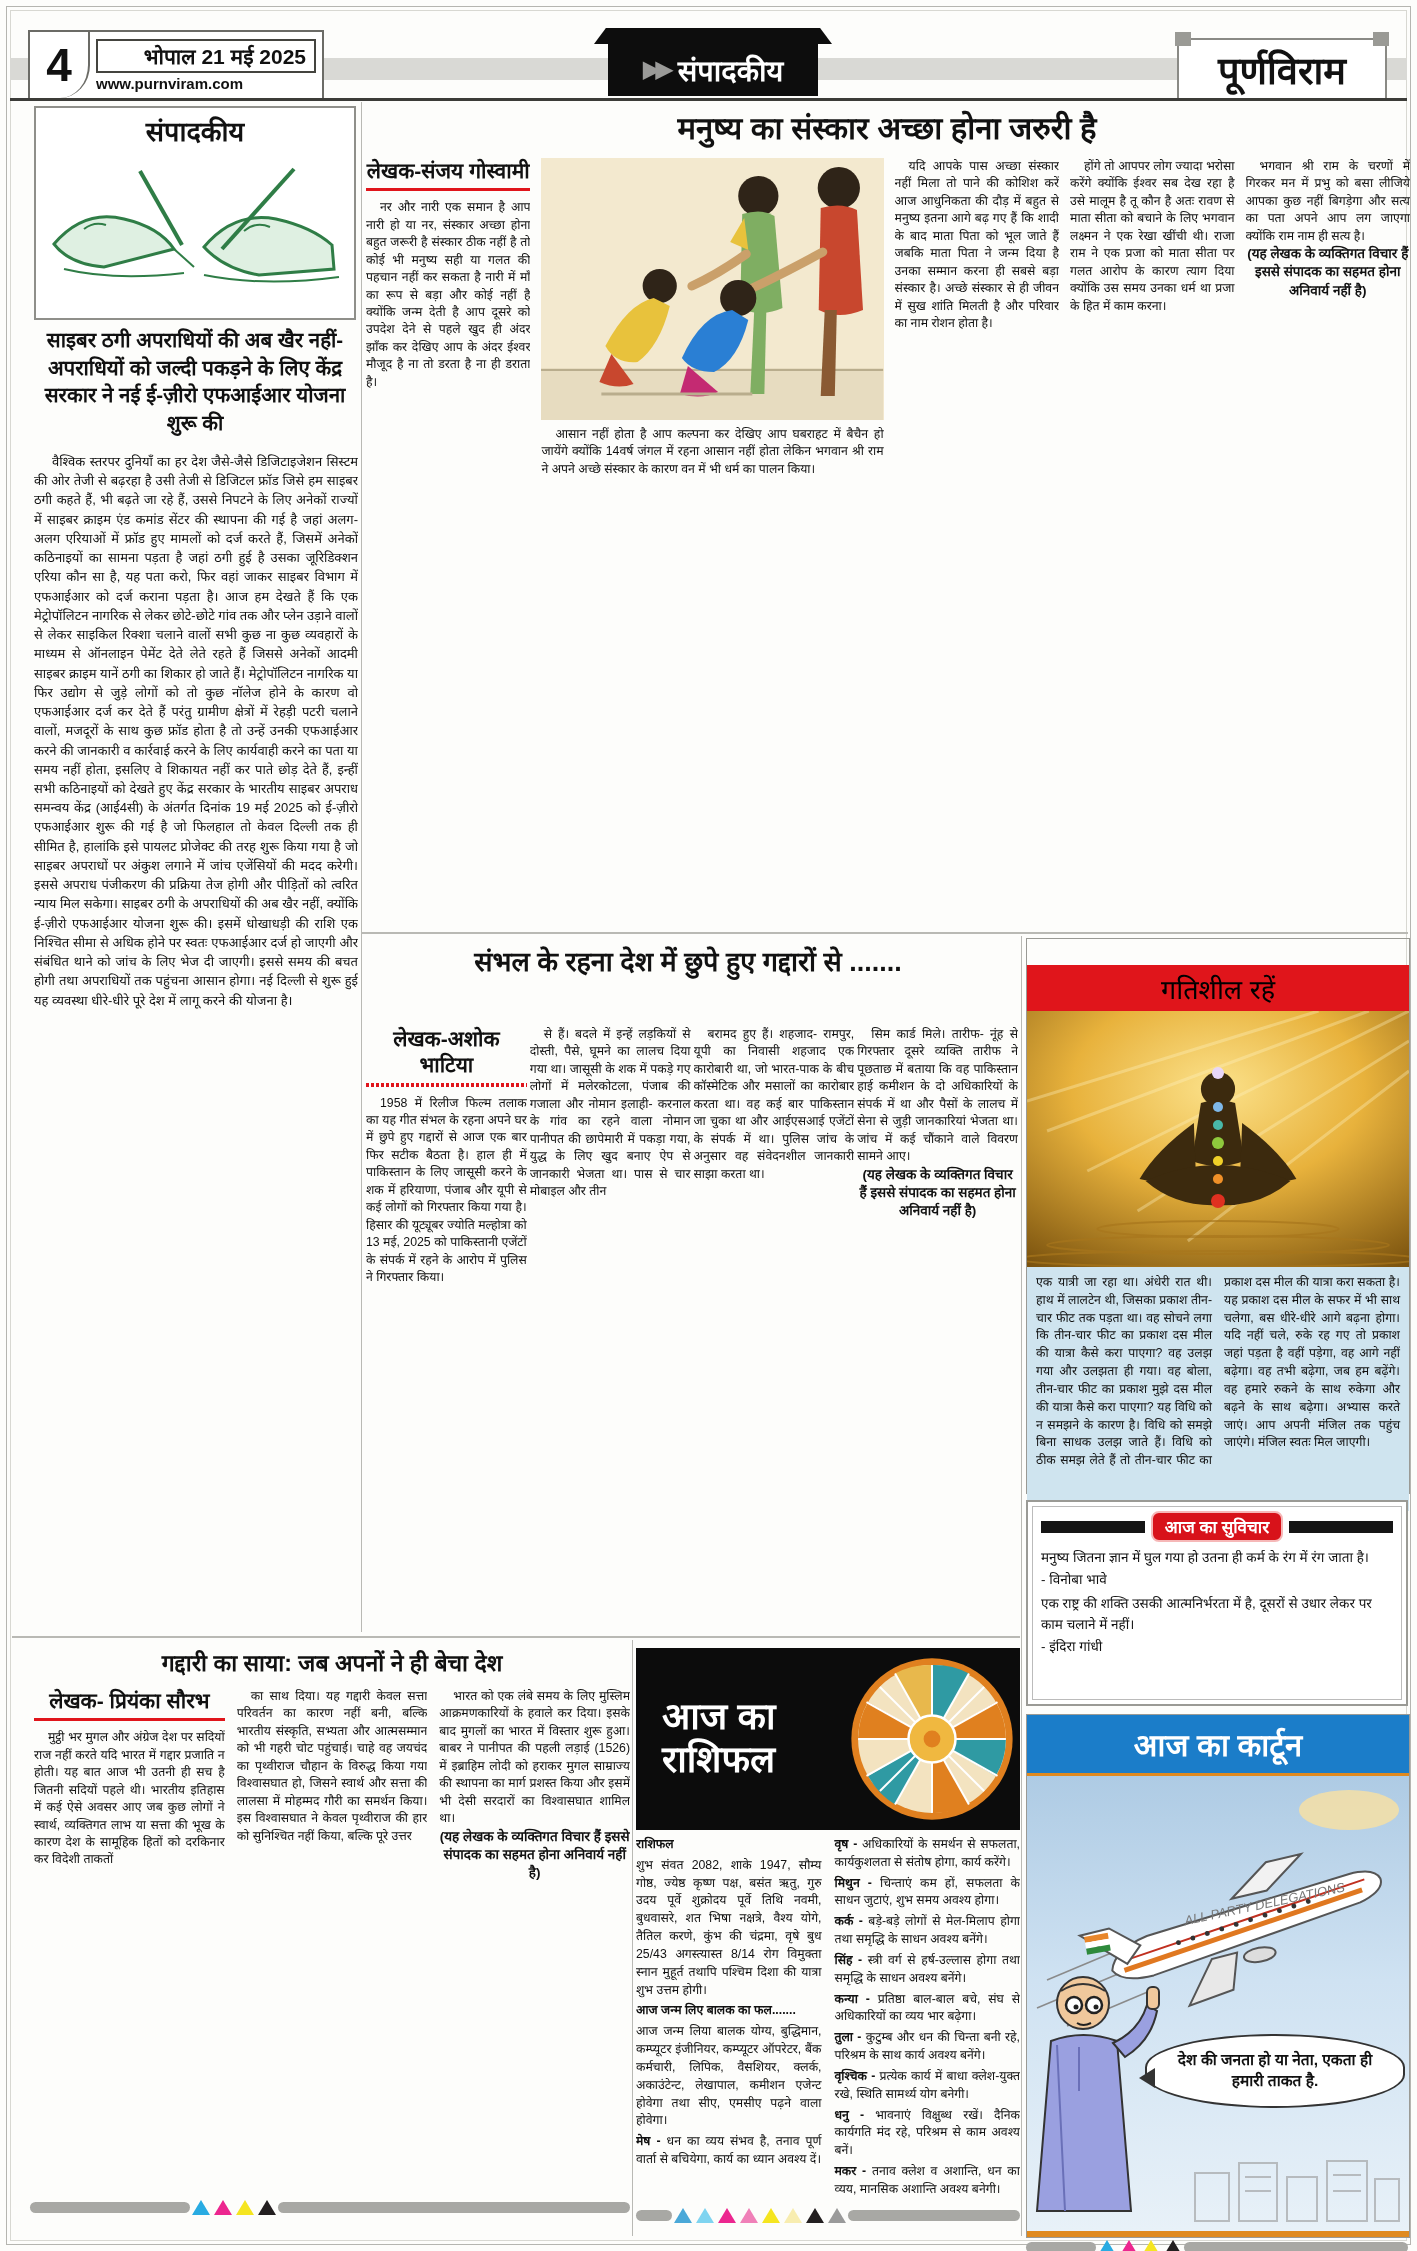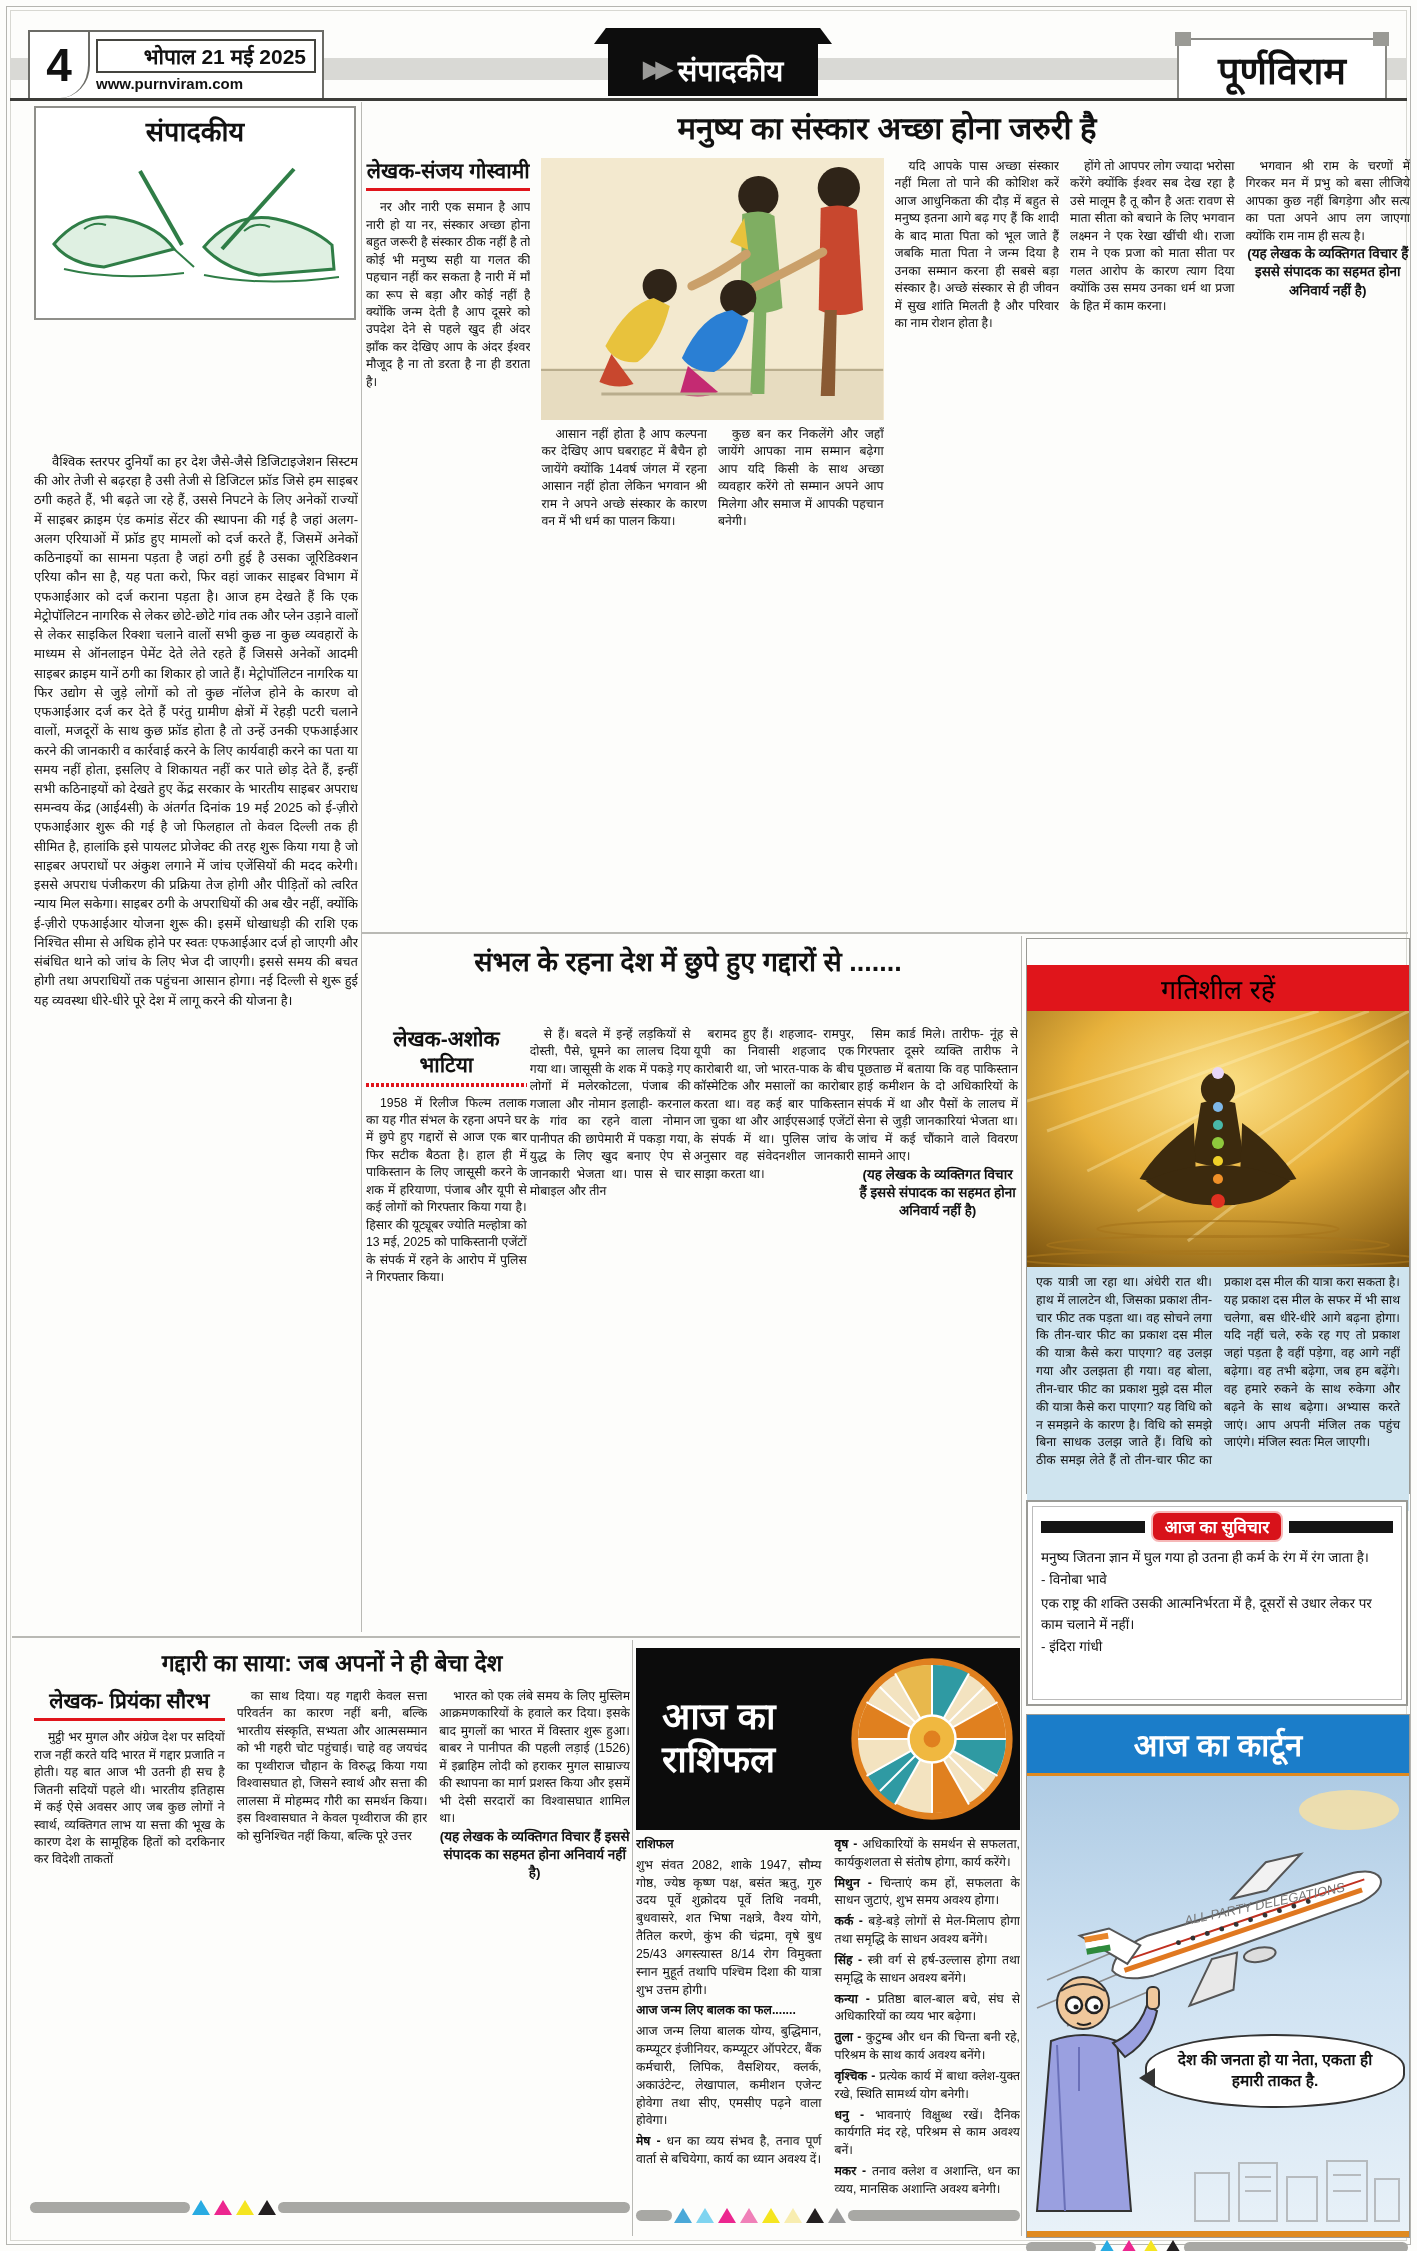--- a/index.html
+++ b/index.html
@@ -151,20 +151,21 @@
         <path d="M96,22 L138,96" stroke="#2f7d46" stroke-width="4"></path>
         <path d="M20,120 Q70,132 140,124" stroke-width="2"></path>
         <path d="M160,98 Q190,62 232,70 Q268,78 288,96 L290,120 L215,126 Q180,120 160,98 Z" fill="#dff0e2"></path>
         <path d="M250,20 L178,100" stroke-width="4"></path>
         <path d="M160,126 Q220,138 295,128" stroke-width="2"></path>
         <path d="M40,80 q10,-8 22,-4 M200,82 q12,-10 26,-4" stroke-width="2"></path>
       </g>
     </svg>
   </div>
 
+  <div class="ed-headline">साइबर ठगी अपराधियों की अब खैर नहीं- अपराधियों को जल्दी पकड़ने के लिए केंद्र सरकार ने नई ई-ज़ीरो एफआईआर योजना शुरू की</div>
 
   <div class="ed-body">
     <p>वैश्विक स्तरपर दुनियाँ का हर देश जैसे-जैसे डिजिटाइजेशन सिस्टम की ओर तेजी से बढ़रहा है उसी तेजी से डिजिटल फ्रॉड जिसे हम साइबर ठगी कहते हैं, भी बढ़ते जा रहे हैं, उससे निपटने के लिए अनेकों राज्यों में साइबर क्राइम एंड कमांड सेंटर की स्थापना की गई है जहां अलग-अलग एरियाओं में फ्रॉड हुए मामलों को दर्ज करते हैं, जिसमें अनेकों कठिनाइयों का सामना पड़ता है जहां ठगी हुई है उसका जूरिडिक्शन एरिया कौन सा है, यह पता करो, फिर वहां जाकर साइबर विभाग में एफआईआर को दर्ज कराना पड़ता है। आज हम देखते हैं कि एक मेट्रोपॉलिटन नागरिक से लेकर छोटे-छोटे गांव तक और प्लेन उड़ाने वालों से लेकर साइकिल रिक्शा चलाने वालों सभी कुछ ना कुछ व्यवहारों के माध्यम से ऑनलाइन पेमेंट देते लेते रहते हैं जिससे अनेकों आदमी साइबर क्राइम यानें ठगी का शिकार हो जाते हैं। मेट्रोपॉलिटन नागरिक या फिर उद्योग से जुड़े लोगों को तो कुछ नॉलेज होने के कारण वो एफआईआर दर्ज कर देते हैं परंतु ग्रामीण क्षेत्रों में रेहड़ी पटरी चलाने वालों, मजदूरों के साथ कुछ फ्रॉड होता है तो उन्हें उनकी एफआईआर करने की जानकारी व कार्रवाई करने के लिए कार्यवाही करने का पता या समय नहीं होता, इसलिए वे शिकायत नहीं कर पाते छोड़ देते हैं, इन्हीं सभी कठिनाइयों को देखते हुए केंद्र सरकार के भारतीय साइबर अपराध समन्वय केंद्र (आई4सी) के अंतर्गत दिनांक 19 मई 2025 को ई-ज़ीरो एफआईआर शुरू की गई है जो फिलहाल तो केवल दिल्ली तक ही सीमित है, हालांकि इसे पायलट प्रोजेक्ट की तरह शुरू किया गया है जो साइबर अपराधों पर अंकुश लगाने में जांच एजेंसियों की मदद करेगी। इससे अपराध पंजीकरण की प्रक्रिया तेज होगी और पीड़ितों को त्वरित न्याय मिल सकेगा। साइबर ठगी के अपराधियों की अब खैर नहीं, क्योंकि ई-ज़ीरो एफआईआर योजना शुरू की। इसमें धोखाधड़ी की राशि एक निश्चित सीमा से अधिक होने पर स्वतः एफआईआर दर्ज हो जाएगी और संबंधित थाने को जांच के लिए भेज दी जाएगी। इससे समय की बचत होगी तथा अपराधियों तक पहुंचना आसान होगा। नई दिल्ली से शुरू हुई यह व्यवस्था धीरे-धीरे पूरे देश में लागू करने की योजना है।</p>
   </div>
 
   <div class="sk-head">मनुष्य का संस्कार अच्छा होना जरुरी है</div>
 
   <div class="sk-grid">
     <div class="col">
       <div class="byline">लेखक-संजय गोस्वामी</div>
@@ -196,23 +197,20 @@
 
           <circle cx="196" cy="140" r="18" fill="#2f2418"></circle>
           <path d="M140,200 Q160,156 190,152 L206,162 Q196,202 172,214 Q150,214 140,200 Z" fill="#2a7fd4"></path>
           <path d="M146,208 L138,236 Q160,242 176,234" fill="#c42a72"></path>
           <line x1="60" y1="236" x2="210" y2="236" stroke="#b9ad8d" stroke-width="3"></line>
         </svg>
       </div>
       <div class="inner">
         <div class="col">
           <p>आसान नहीं होता है आप कल्पना कर देखिए आप घबराहट में बैचैन हो जायेंगे क्योंकि 14वर्ष जंगल में रहना आसान नहीं होता लेकिन भगवान श्री राम ने अपने अच्छे संस्कार के कारण वन में भी धर्म का पालन किया।</p>
-        </div>
-        <div class="col">
-          <p>कुछ बन कर निकलेंगे और जहाँ जायेंगे आपका नाम सम्मान बढ़ेगा आप यदि किसी के साथ अच्छा व्यवहार करेंगे तो सम्मान अपने आप मिलेगा और समाज में आपकी पहचान बनेगी।</p>
         </div>
       </div>
     </div>
 
     <div class="col">
       <p>यदि आपके पास अच्छा संस्कार नहीं मिला तो पाने की कोशिश करें आज आधुनिकता की दौड़ में बहुत से मनुष्य इतना आगे बढ़ गए हैं कि शादी के बाद माता पिता को भूल जाते हैं जबकि माता पिता ने जन्म दिया है उनका सम्मान करना ही सबसे बड़ा संस्कार है। अच्छे संस्कार से ही जीवन में सुख शांति मिलती है और परिवार का नाम रोशन होता है।</p>
     </div>
     <div class="col">
       <p>होंगे तो आपपर लोग ज्यादा भरोसा करेंगे क्योंकि ईश्वर सब देख रहा है उसे मालूम है तू कौन है अतः रावण से माता सीता को बचाने के लिए भगवान लक्ष्मन ने एक रेखा खींची थी। राजा राम ने एक प्रजा को माता सीता पर गलत आरोप के कारण त्याग दिया क्योंकि उस समय उनका धर्म था प्रजा के हित में काम करना।</p>
     </div>

